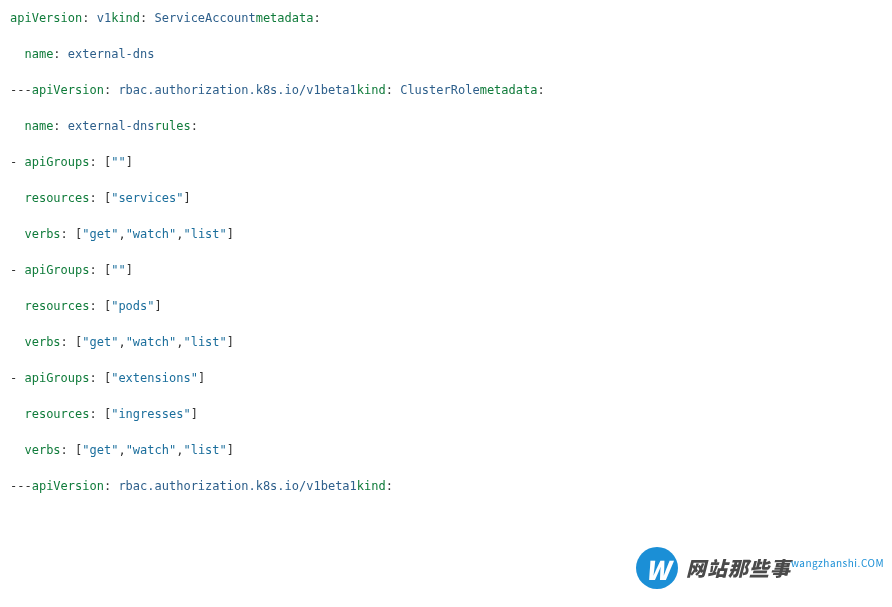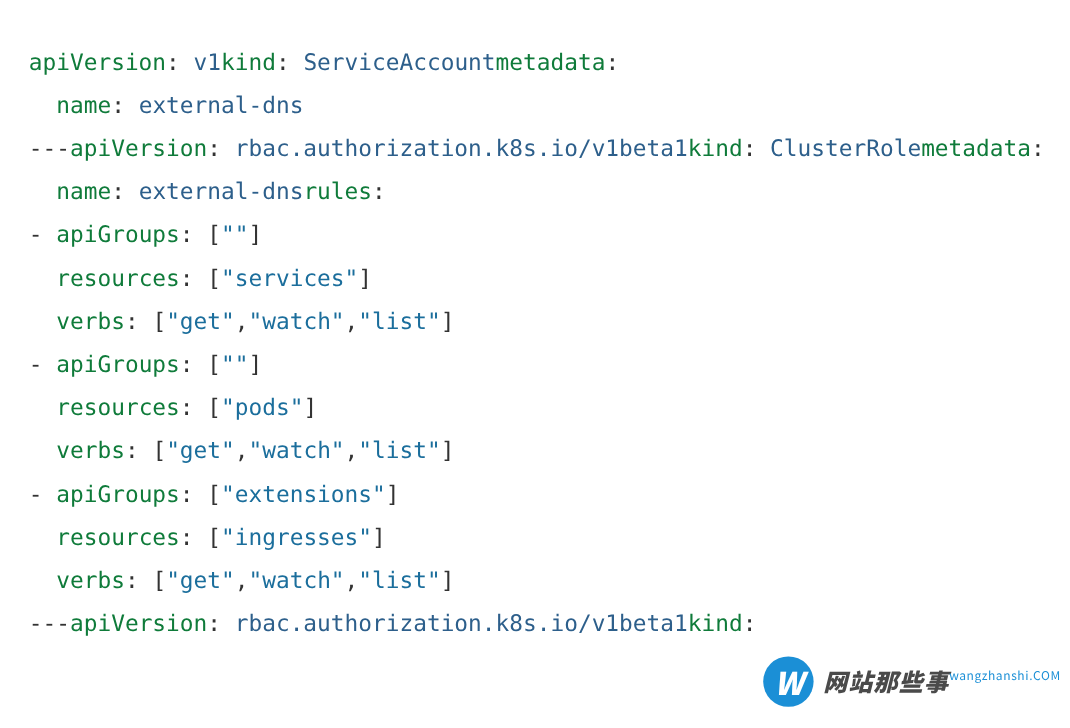--- a/index.html
+++ b/index.html
@@ -4,24 +4,24 @@
 <style>
   html, body {
     margin: 0;
     padding: 0;
     width: 892px;
     height: 607px;
     background: #ffffff;
     overflow: hidden;
   }
   pre.code {
-    margin: 14px;
-    padding: 20px 10px 8px 10px;
+    margin: 0;
+    padding: 0 10px 8px 10px;
     font-family: Consolas, Menlo, "DejaVu Sans Mono", "Courier New", monospace;
-    font-size: 19px;
+    font-size: 12px;
     line-height: 36px;
     white-space: pre;
     color: #333;
   }
   .k  { color: #0f7b3a; }   
   .v  { color: #2d5f8b; }   
   .p  { color: #333333; }   
   .s  { color: #1b6e9c; }   
 
   .watermark {

